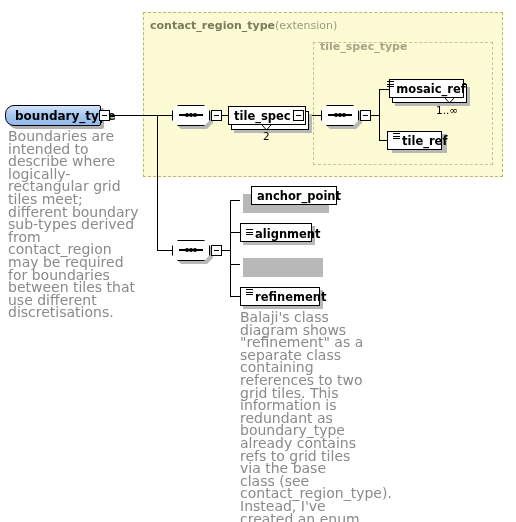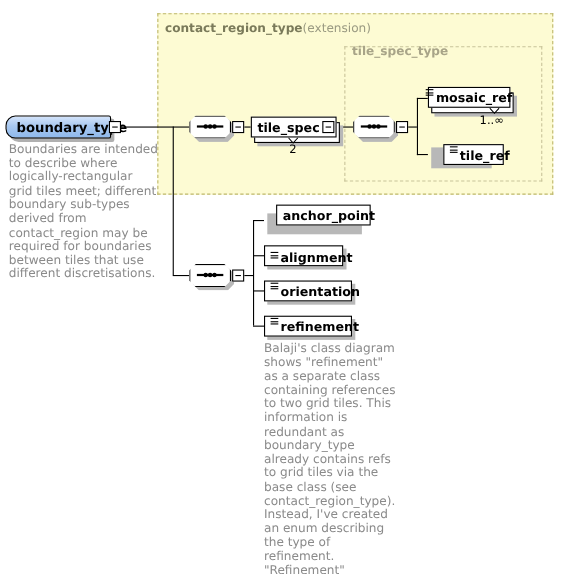--- a/index.html
+++ b/index.html
@@ -216,21 +216,21 @@
     position: absolute;
     width: 9px;
     height: 5px;
     z-index: 6;
   }
   .chev svg { display: block; }
 
   
   .note {
     position: absolute;
-    font-size: 11px;
+    font-size: 14px;
     line-height: 12.6px;
     color: #8a8a8a;
     white-space: pre-line;
   }
 </style>
 </head>
 <body>
 
 <div class="canvas">
 
@@ -306,21 +306,21 @@
     <span>mosaic_ref</span>
   </div>
   <div class="chev" style="left:445px; top:98px;">
     <svg width="9" height="6" viewBox="0 0 9 6">
         <path d="M0 0 L4.5 5 L9 0" fill="none" stroke="#000" stroke-width="1"></path>
       </svg>
   </div>
   <div class="card" style="left:436px; top:104px;">1..∞</div>
 
   <div class="elem-shadow" style="left:392px; top:134px; width:55px; height:19px;"></div>
-  <div class="elembox" style="left:403px; top:131px; width:55px;">
+  <div class="elembox" style="left:387px; top:131px; width:55px;">
     <span class="listicon">
         <i></i>
         <i></i>
         <i></i>
       </span>
     <span>tile_ref</span>
   </div>
 
   <div class="seq-shadow" style="left:175px; top:243px; width:38px; height:21px;"></div>
   <div class="seq" style="left:172px; top:240px;">
@@ -346,28 +346,20 @@
   <div class="elembox" style="left:240px; top:223px; width:72px;align-items:flex-end;">
     <span class="listicon">
         <i></i>
         <i></i>
         <i></i>
       </span>
     <span>alignment</span>
   </div>
 
   <div class="elem-shadow" style="left:243px; top:258px; width:80px; height:19px;"></div>
-  <div class="elembox" style="left:240px; top:255px; width:80px;">
-    <span class="listicon">
-        <i></i>
-        <i></i>
-        <i></i>
-      </span>
-    <span>orientation</span>
-  </div>
 
   <div class="elem-shadow" style="left:243px; top:290px; width:80px; height:19px;"></div>
   <div class="elembox" style="left:240px; top:287px; width:80px;">
     <span class="listicon">
         <i></i>
         <i></i>
         <i></i>
       </span>
     <span>refinement</span>
   </div>

